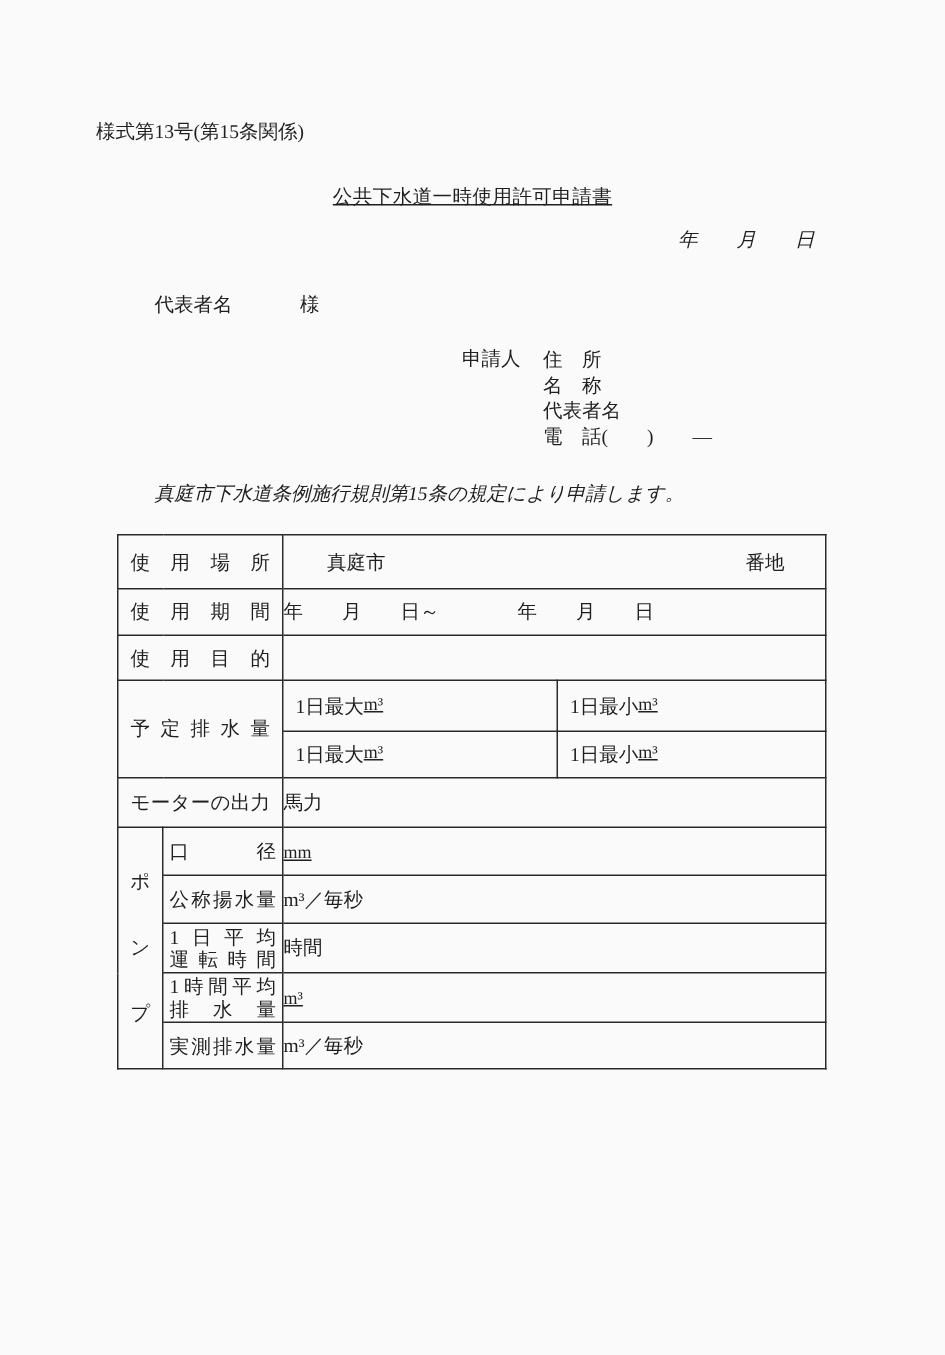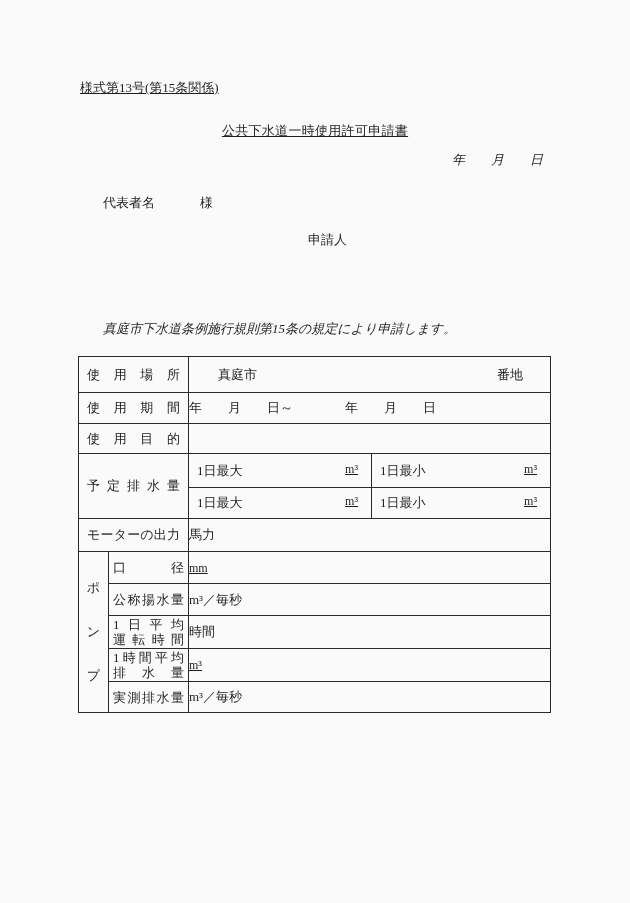--- a/index.html
+++ b/index.html
@@ -7,28 +7,28 @@
   body {
     position:relative;
     background:#fafafa;
     color:#1f1f1f;
     font-family:"Liberation Serif","DejaVu Serif",serif;
     font-size:13px;
     overflow:hidden;
   }
   .abs { position:absolute; }
 
-  #form-number { left:80px; top:79px;text-decoration:underline; }
+  #form-number { left:64px; top:79px; }
   #doc-title   { left:0; top:122px; width:100%; text-align:center; letter-spacing:0.3px;text-decoration:underline; }
   #date-line   { right:87px; top:151px;font-style:italic; }
   #addressee-line { left:103px; top:194px; }
   #addressee-line .honorific { margin-left:45px; }
 
   #applicant { left:308px; top:231px; display:flex; align-items:flex-start; }
-  #applicant .app-label { margin-right:15px; line-height:17px; }
+  #applicant .app-label { margin-right:15px; line-height:17px;font-family:Liberation Mono, monospace; }
   #applicant .app-lines div { line-height:17px; }
 
   #statement { left:103px; top:320px;font-style:italic; }
 
   table#app-table {
     position:absolute; left:78px; top:356px;
     width:472px; border-collapse:collapse; table-layout:fixed;
   }
   #app-table th, #app-table td {
     border:1px solid #2a2a2a;
@@ -46,39 +46,45 @@
   th.pump-label .h-just { margin:0 4px; line-height:15px; }
   th.pump-label { font-size:12.5px; }
 
   .v-just {
     display:flex; flex-direction:column; justify-content:space-evenly;
     align-items:center; height:157px;
   }
 
   .cell-place { display:flex; justify-content:space-between; margin:0 27px 0 29px; }
   .cell-period { padding-left:106px; }
-  .cell-flow { display:flex; justify-content:space-between; margin:0 13px 0 8px; }
+  .cell-flow { display:flex; margin:0 13px 0 8px; }
   .cell-right { text-align:right; padding-right:20px !important; }
   .unit { font-size:12px;text-decoration:underline; }
 </style>
 </head>
 <body>
 
 <div class="abs" id="form-number">様式第13号(第15条関係)</div>
 
 <div class="abs" id="doc-title">公共下水道一時使用許可申請書</div>
 
 <div class="abs" id="date-line">年　　月　　日</div>
 
 <div class="abs" id="addressee-line">
   <span>代表者名</span><span class="honorific">様</span>
 </div>
 
 <div class="abs" id="applicant">
   <div class="app-label">申請人</div>
+  <div class="app-lines">
+    <div>住　所</div>
+    <div>名　称</div>
+    <div>代表者名</div>
+    <div>電　話(　　)　　―</div>
+  </div>
 </div>
 
 <div class="abs" id="statement">真庭市下水道条例施行規則第15条の規定により申請します。</div>
 
 <table id="app-table">
   <colgroup>
     <col style="width:30px">
       <col style="width:80px">
       <col style="width:183px">
       <col style="width:179px">

